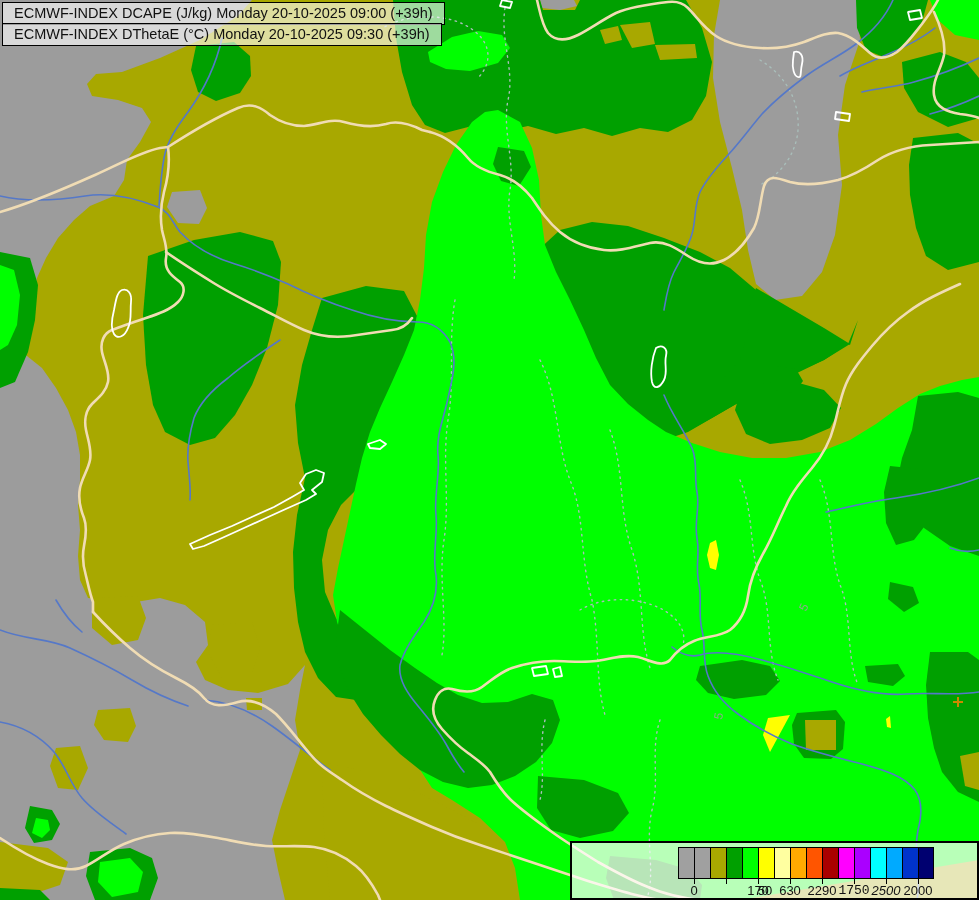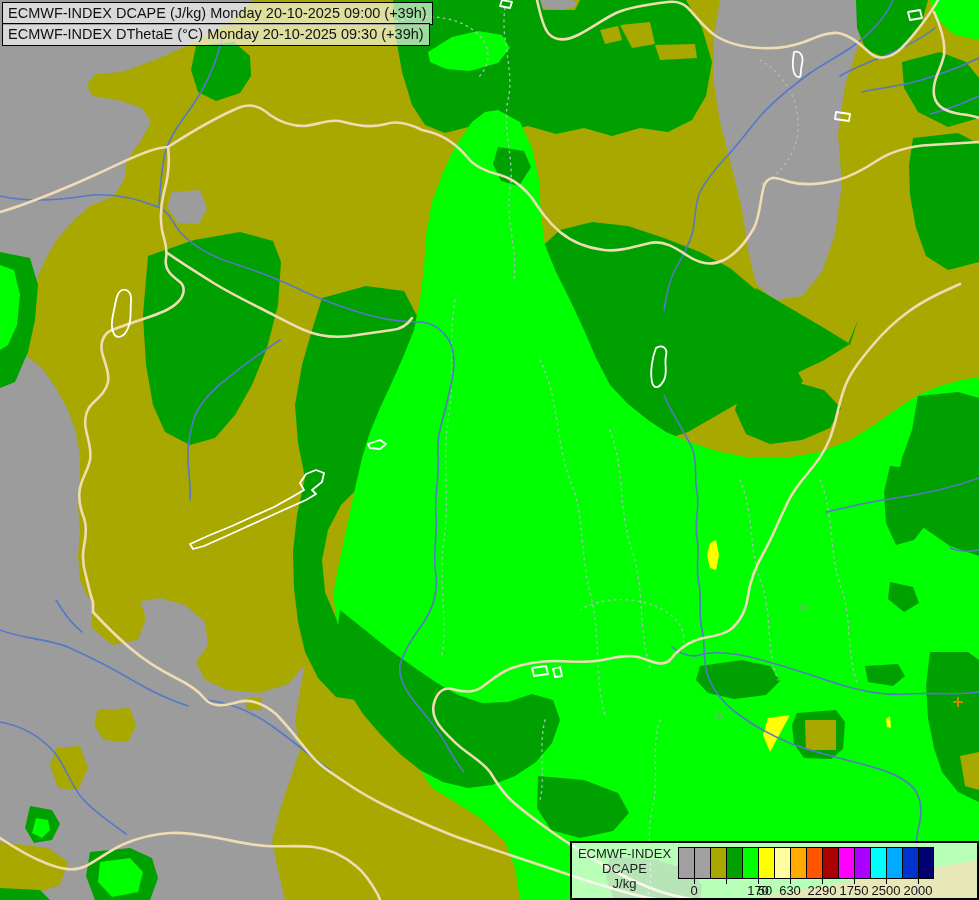--- a/index.html
+++ b/index.html
@@ -12,21 +12,21 @@
   .f-gray{fill:var(--gray)} .f-olive{fill:var(--olive)} .f-green{fill:var(--green)}
   .f-lime{fill:var(--lime)} .f-yellow{fill:var(--yellowspot)}
   .s-border{stroke:var(--border);stroke-width:2.6;fill:none;stroke-linejoin:round;stroke-linecap:round}
   .s-river{stroke:var(--river);stroke-width:1.6;fill:none;stroke-linejoin:round;stroke-linecap:round}
   .s-stream{stroke:var(--stream);stroke-width:1.4;fill:none;stroke-dasharray:1.5 4.5;stroke-linecap:round}
   .s-lake{stroke:var(--lake);stroke-width:1.8;fill:none;stroke-linejoin:round}
   .contour-num{fill:#8fa88f;font-size:12px;font-family:"Liberation Sans",sans-serif}
   .title-box{
     position:absolute;left:2px;height:21px;line-height:21px;
     background:rgba(255,255,255,0.62);border:1px solid #000;
-    padding:0 5px;font-size:14.5px;color:#111;white-space:nowrap;width:max-content;
+    padding:0 11px;font-size:14.5px;color:#111;white-space:nowrap;width:max-content;
   }
   #title1{top:2px} #title2{top:23px}
   .legend{
     position:absolute;left:570px;top:841px;width:405px;height:55px;
     background:rgba(255,255,255,0.72);border:2px solid #000;
   }
   .legend-titles{position:absolute;left:0;top:3px;width:105px;text-align:center;color:#222;}
   .legend-titles div{font-size:13px;line-height:15px;}
   .legend-strip{position:absolute;left:106px;top:4px;width:256px;height:32px;display:flex;}
   .legend-swatch{width:16px;height:32px;box-sizing:border-box;border:1px solid #000;border-right:none;}
@@ -176,25 +176,20 @@
       <path d="M953,702 L963,702 M958,697 L958,707" stroke="var(--marker)" stroke-width="2" fill="none"></path>
       <text class="contour-num" x="806" y="612" transform="rotate(-65 806 612)">5</text>
       <text class="contour-num" x="722" y="720" transform="rotate(-80 722 720)">5</text>
     </g>
   </svg>
 
   <div class="title-box" id="title1">ECMWF-INDEX DCAPE (J/kg) Monday 20-10-2025 09:00 (+39h)</div>
   <div class="title-box" id="title2">ECMWF-INDEX DThetaE (°C) Monday 20-10-2025 09:30 (+39h)</div>
 
   <div class="legend">
-    <div class="legend-titles">
-      <div>ECMWF-INDEX</div>
-      <div>DCAPE</div>
-      <div>J/kg</div>
-    </div>
     <div class="legend-strip">
 
     <div class="legend-swatch" style="background: rgb(160, 160, 160);"></div>
         <div class="legend-swatch" style="background: rgb(160, 160, 160);"></div>
         <div class="legend-swatch" style="background: rgb(168, 168, 0);"></div>
         <div class="legend-swatch" style="background: rgb(0, 160, 0);"></div>
         <div class="legend-swatch" style="background: rgb(0, 255, 0);"></div>
         <div class="legend-swatch" style="background: rgb(255, 255, 0);"></div>
         <div class="legend-swatch" style="background: rgb(255, 255, 160);"></div>
         <div class="legend-swatch" style="background: rgb(255, 170, 0);"></div>
@@ -219,23 +214,23 @@
           <i class="legend-tick" style="left: 186px;"></i>
           <b class="legend-tick-label" style="font-weight: normal; left: 186px;">170</b>
         </span><span>
           <i class="legend-tick" style="left: 218px;"></i>
           <b class="legend-tick-label" style="font-weight: normal; left: 218px;">630</b>
         </span><span>
           <i class="legend-tick" style="left: 250px;"></i>
           <b class="legend-tick-label" style="font-weight: normal; left: 250px;">2290</b>
         </span><span>
           <i class="legend-tick" style="left: 282px;"></i>
-          <b class="legend-tick-label" style="font-weight: normal; left: 282px;">1750</b>
+          <b class="legend-tick-label" style="font-weight: normal; left: 282px; font-family: Liberation Mono, monospace;">1750</b>
         </span><span>
           <i class="legend-tick" style="left: 314px;"></i>
-          <b class="legend-tick-label" style="font-weight: normal; left: 314px;">2500</b>
+          <b class="legend-tick-label" style="font-weight: normal; left: 314px; font-style: italic;">2500</b>
         </span><span>
           <i class="legend-tick" style="left: 346px;"></i>
           <b class="legend-tick-label" style="font-weight: normal; left: 346px;">2000</b>
         </span></div>
   </div>
 
 </div>
 
 </body></html>

